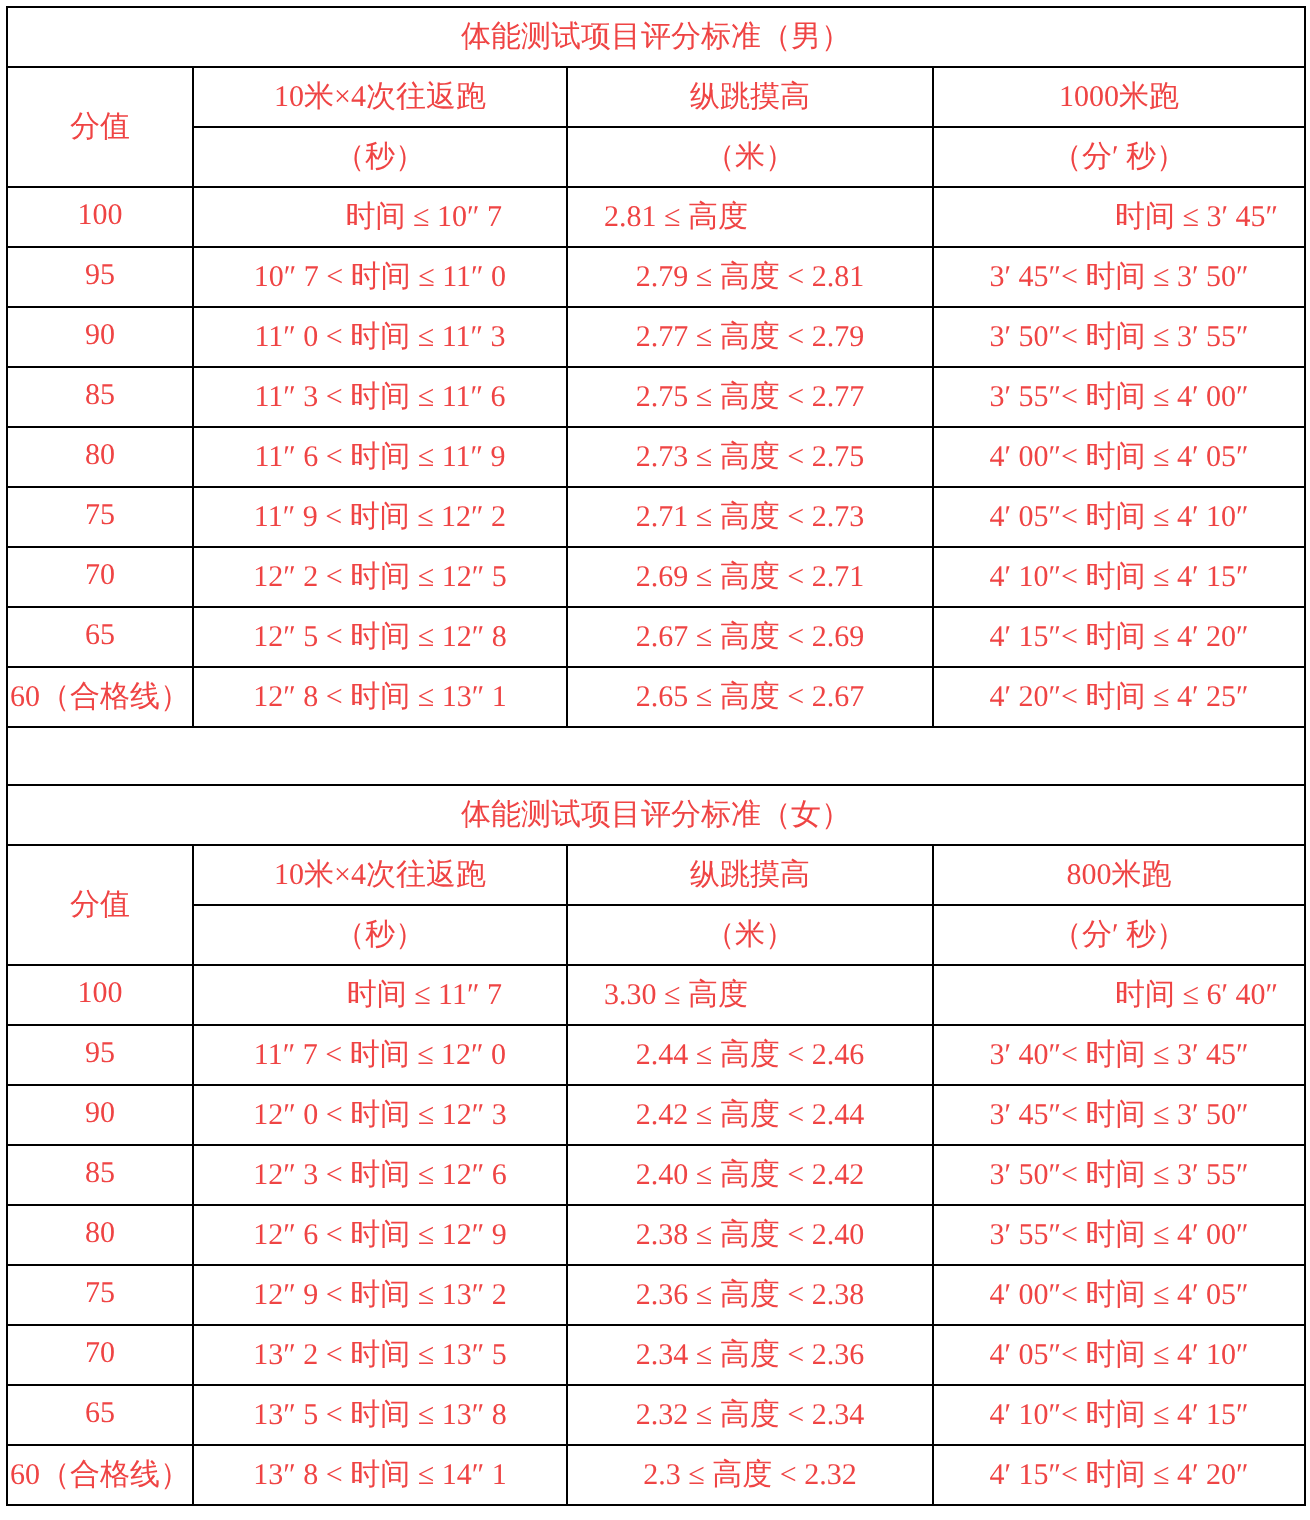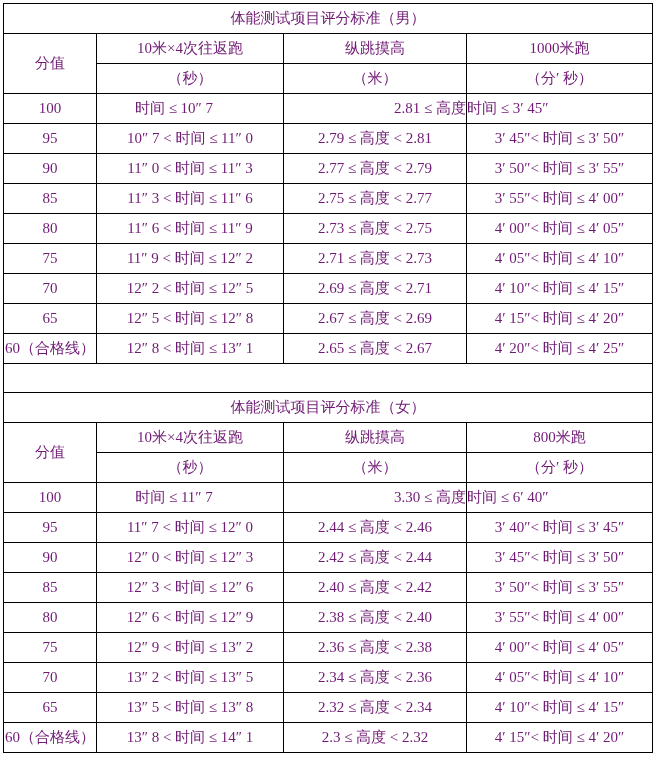--- a/index.html
+++ b/index.html
@@ -8,38 +8,38 @@
     box-sizing: border-box;
     padding: 3px 2px 0 3px;
     background: #ffffff;
   }
   table.fitness {
     border-collapse: collapse;
     width: 649px;
     table-layout: fixed;
     font-family: "Liberation Serif", "DejaVu Serif", serif;
     font-size: 15px;
-    color: #701a75;
+    color: #ef4444;
   }
   table.fitness td, table.fitness th {
     border: 1px solid #000000;
     height: 29px;
     padding: 0;
     text-align: center;
     vertical-align: middle;
     font-weight: normal;
     white-space: nowrap;
     overflow: hidden;
   }
   tr.title-row td { height: 29px; }
   tr.gap-row td { height: 28px; }
   
-  tr.first-row td.c2 { padding-right: 32px; }
-  tr.first-row td.c3 { text-align: right;  padding-left: 18px; margin-top: 19px; }
-  tr.first-row td.c4 { text-align: left; padding-right: 13px; }
+  tr.first-row td.c2 { text-align: right; padding-right: 32px; }
+  tr.first-row td.c3 { text-align: left;  padding-left: 18px; margin-top: 19px; }
+  tr.first-row td.c4 { text-align: right; padding-right: 13px; }
 </style>
 </head>
 <body>
 
 <div class="sheet">
   <table class="fitness">
     <colgroup>
       <col style="width:93px">
         <col style="width:187px">
         <col style="width:183px">

